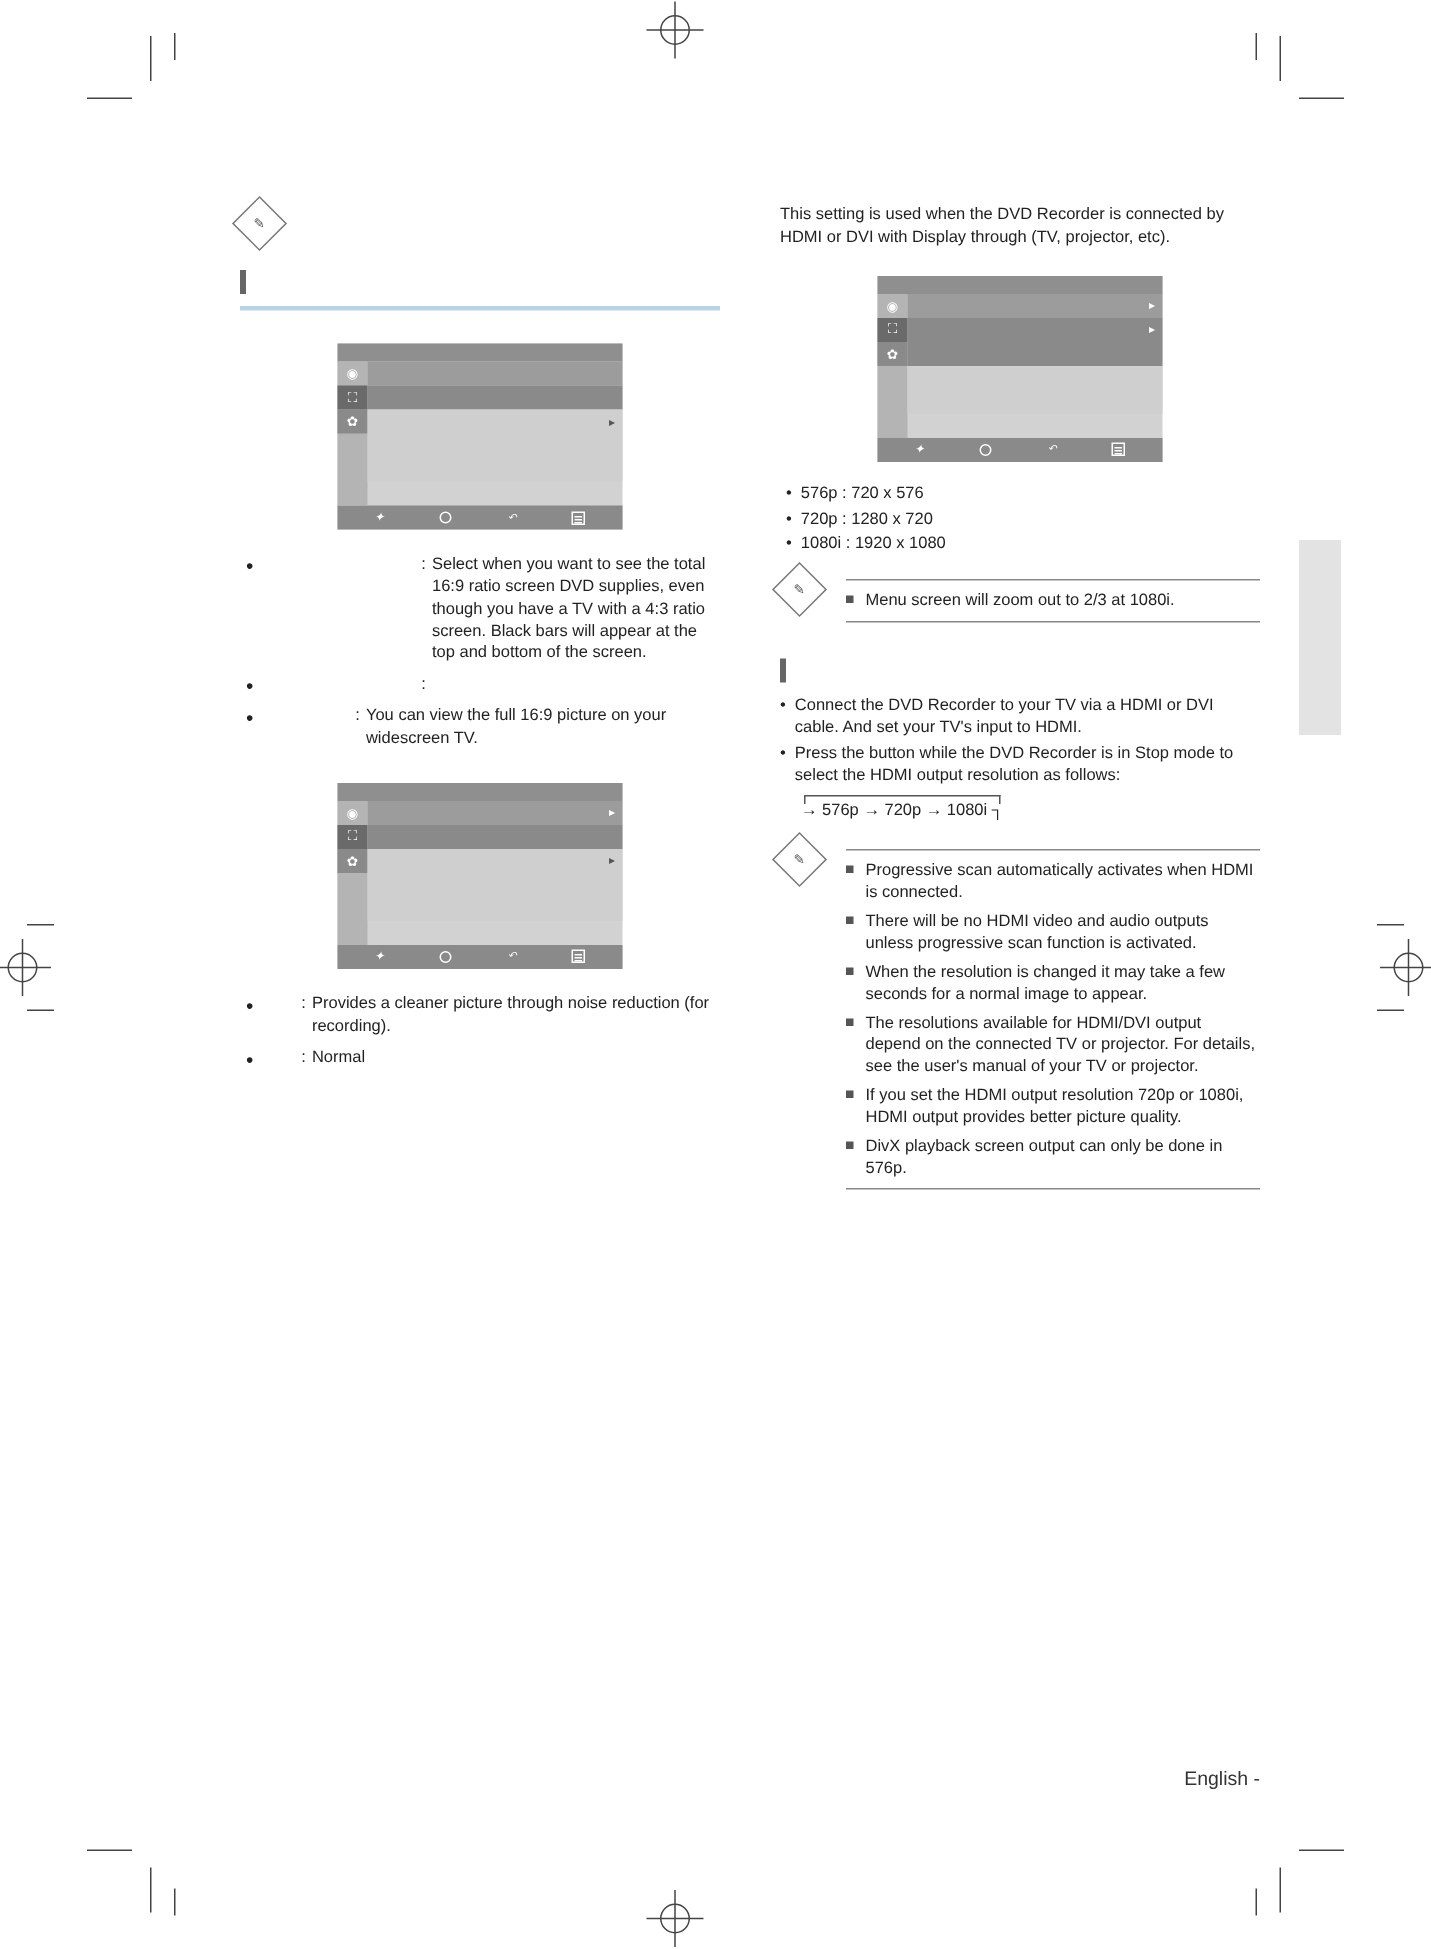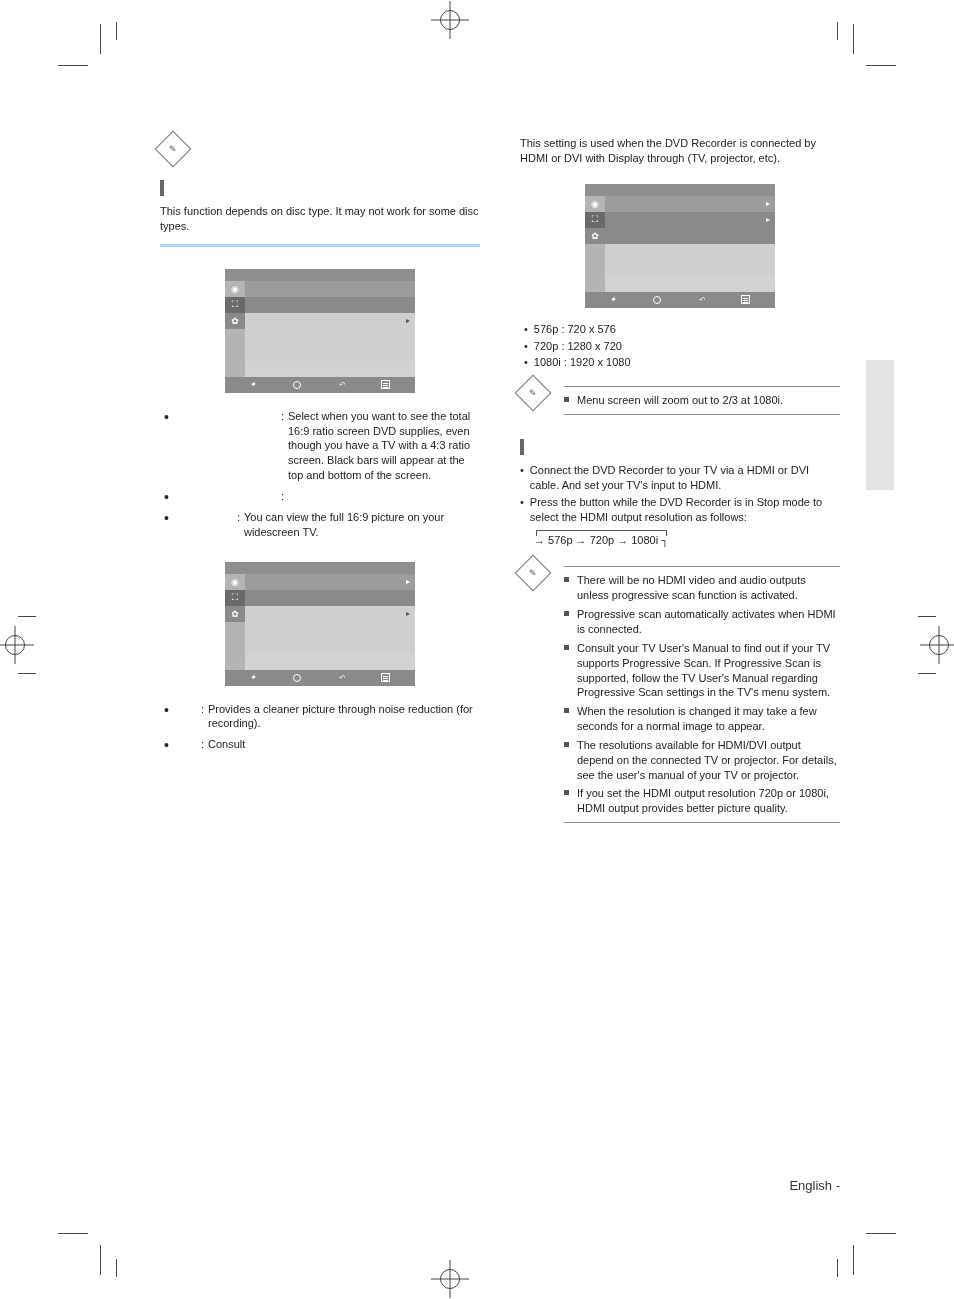--- a/index.html
+++ b/index.html
@@ -206,21 +206,20 @@
       <div class="note-row">
         <div class="note-icon">
             <span style="transform:rotate(-45deg)">✎</span>
           </div>
       </div>
 
       <div class="sec-bar">
         <span class="mark"></span>
           <span></span>
       </div>
-      <div class="para">This function depends on disc type. It may not work for some disc types.</div>
       <div style="height:3px;background:#b9d3e6;margin:6px 0 2px;"></div>
 
       <div class="sub-title"></div>
 
       <div class="osd-container">
       <div class="osd">
         <div class="osd-top"></div>
         <div class="osd-body">
           <div class="osd-icons">
             <div class="osd-icon">◉</div>
@@ -334,21 +333,21 @@
             <span class="def">
               <span class="dt" style="width:20px;display:inline-block;"></span>
               <span>: </span>
               <span class="dd">Provides a cleaner picture through noise reduction (for recording).</span>
             </span>
           </li>
         <li>
             <span class="def">
               <span class="dt" style="width:20px;display:inline-block;"></span>
               <span>: </span>
-              <span class="dd">Consult</span>
+              <span class="dd">Normal</span>
             </span>
           </li>
       </ul>
 
     </div>
 
     <div class="col">
       <div class="sub-title" style="margin-top:0;"></div>
       <div class="para">This setting is used when the DVD Recorder is connected by HDMI or DVI with Display through (TV, projector, etc).</div>
 
@@ -444,41 +443,41 @@
       </div>
 
       <div class="note-row" style="margin-top:14px;">
         <div class="note-icon">
             <span style="transform:rotate(-45deg)">✎</span>
           </div>
         <div class="note-list">
           <div class="hr"></div>
           <div class="nitem">
               <span class="sq"></span>
+              <span>Progressive scan automatically activates when HDMI is connected.</span>
+            </div>
+          <div class="nitem">
+              <span class="sq"></span>
               <span>There will be no HDMI video and audio outputs unless progressive scan function is activated.</span>
             </div>
           <div class="nitem">
               <span class="sq"></span>
-              <span>Progressive scan automatically activates when HDMI is connected.</span>
-            </div>
-          <div class="nitem">
-              <span class="sq"></span>
-              <span>Consult your TV User's Manual to find out if your TV supports Progressive Scan. If Progressive Scan is supported, follow the TV User's Manual regarding Progressive Scan settings in the TV's menu system.</span>
-            </div>
-          <div class="nitem">
-              <span class="sq"></span>
               <span>When the resolution is changed it may take a few seconds for a normal image to appear.</span>
             </div>
           <div class="nitem">
               <span class="sq"></span>
               <span>The resolutions available for HDMI/DVI output depend on the connected TV or projector. For details, see the user's manual of your TV or projector.</span>
             </div>
           <div class="nitem">
               <span class="sq"></span>
               <span>If you set the HDMI output resolution 720p or 1080i, HDMI output provides better picture quality.</span>
+            </div>
+          <div class="nitem">
+              <span class="sq"></span>
+              <span>DivX playback screen output can only be done in 576p.</span>
             </div>
           <div class="hr"></div>
         </div>
       </div>
 
     </div>
   </div>
 </div>
 
 <div class="page-footer">

